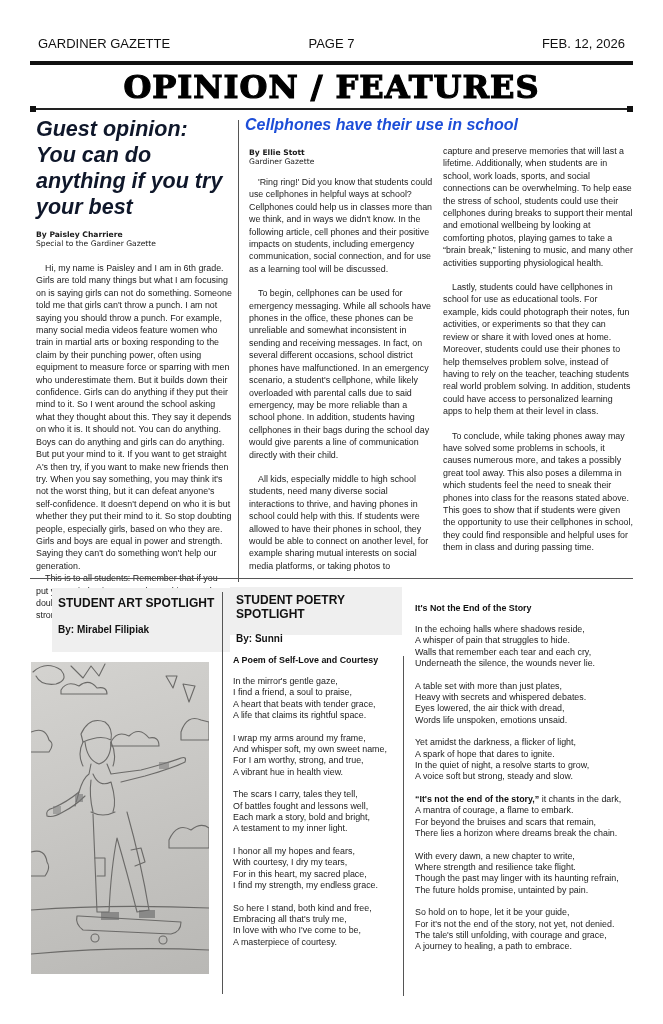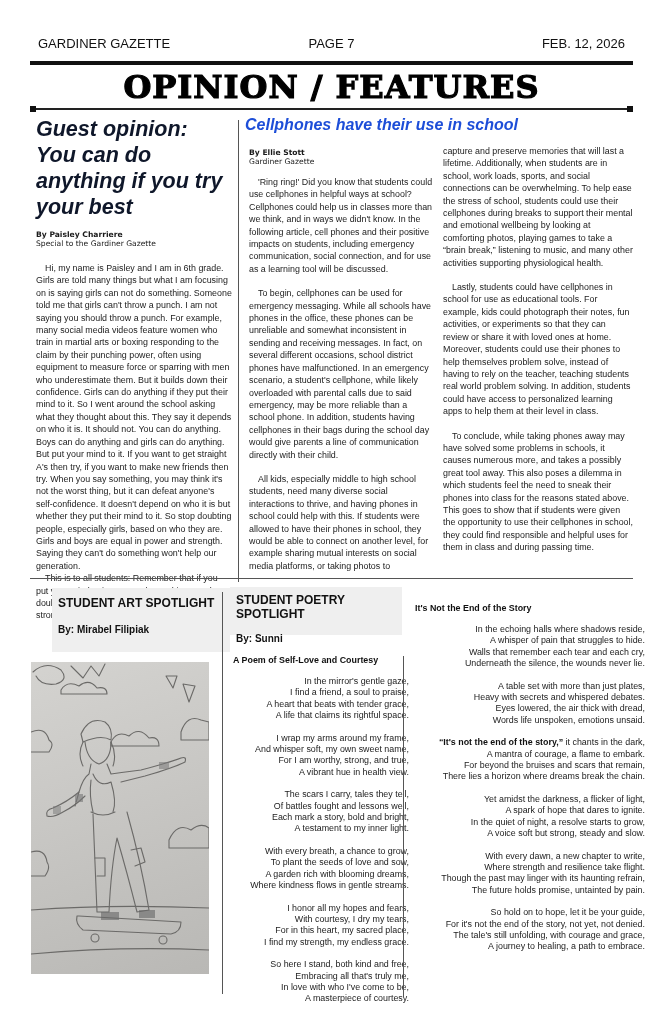--- a/index.html
+++ b/index.html
@@ -47,21 +47,21 @@
   .vsep2 { position: absolute; left: 222px; top: 592px; width: 1px; height: 402px; background: #555; }
 
   
   .poetry-box { position: absolute; left: 230px; top: 587px; width: 172px; height: 48px; background: #efefef; padding: 6px 6px; }
   .poetry-box .box-title { line-height: 14px; }
   .poetry-box .box-by { margin-top: 12px; }
   .poem1 { position: absolute; left: 233px; top: 655px; width: 176px; }
   .poem2 { position: absolute; left: 415px; top: 603px; width: 230px; }
   .poem-title { font-weight: bold; font-size: 8.9px; color: #111; }
   .poem { font-size: 8.9px; line-height: 11.3px; color: #222; }
-  .poem .stanza { margin-top: 11.5px; text-align: right; }
+  .poem .stanza { margin-top: 11.5px; }
   .poem1 .poem .stanza:first-child { margin-top: 11px; }
   .poem2 .poem .stanza:first-child { margin-top: 11px; }
   .poem .small { font-size: 7.8px; }
   .poem b { color: #111; }
   .vsep3 { position: absolute; left: 403px; top: 656px; width: 1px; height: 340px; background: #555; }
 </style>
 </head>
 <body>
 
 <header>
@@ -190,26 +190,20 @@
           <div>For I am worthy, strong, and true,</div>
           <div>A vibrant hue in health view.</div>
         </div>
         <div class="stanza">
           <div>The scars I carry, tales they tell,</div>
           <div>Of battles fought and lessons well,</div>
           <div>Each mark a story, bold and bright,</div>
           <div>A testament to my inner light.</div>
         </div>
         <div class="stanza">
-          <div>With every breath, a chance to grow,</div>
-          <div>To plant the seeds of love and sow,</div>
-          <div>A garden rich with blooming dreams,</div>
-          <div>Where kindness flows in gentle streams.</div>
-        </div>
-        <div class="stanza">
           <div>I honor all my hopes and fears,</div>
           <div>With courtesy, I dry my tears,</div>
           <div>For in this heart, my sacred place,</div>
           <div>I find my strength, my endless grace.</div>
         </div>
         <div class="stanza">
           <div>So here I stand, both kind and free,</div>
           <div>Embracing all that's truly me,</div>
           <div>In love with who I've come to be,</div>
           <div>A masterpiece of courtesy.</div>
@@ -228,32 +222,32 @@
           <div>Walls that remember each tear and each cry,</div>
           <div>Underneath the silence, the wounds never lie.</div>
         </div>
         <div class="stanza">
           <div>A table set with more than just plates,</div>
           <div>Heavy with secrets and whispered debates.</div>
           <div>Eyes lowered, the air thick with dread,</div>
           <div>Words life unspoken, emotions unsaid.</div>
         </div>
         <div class="stanza">
+          <div>Yet amidst the darkness, a flicker of light,</div>
+          <div>A spark of hope that dares to ignite.</div>
+          <div>In the quiet of night, a resolve starts to grow,</div>
+          <div>A voice soft but strong, steady and slow.</div>
+        </div>
+        <div class="stanza">
           <div><b>“It's not the end of the story,”</b> it chants in the dark,</div>
           <div>A mantra of courage, a flame to embark.</div>
           <div>For beyond the bruises and scars that remain,</div>
           <div>There lies a horizon where dreams break the chain.</div>
         </div>
         <div class="stanza">
-          <div>Yet amidst the darkness, a flicker of light,</div>
-          <div>A spark of hope that dares to ignite.</div>
-          <div>In the quiet of night, a resolve starts to grow,</div>
-          <div>A voice soft but strong, steady and slow.</div>
-        </div>
-        <div class="stanza">
           <div>With every dawn, a new chapter to write,</div>
           <div>Where strength and resilience take flight.</div>
           <div>Though the past may linger with its haunting refrain,</div>
           <div>The future holds promise, untainted by pain.</div>
         </div>
         <div class="stanza">
           <div>So hold on to hope, let it be your guide,</div>
           <div>For it's not the end of the story, not yet, not denied.</div>
           <div>The tale's still unfolding, with courage and grace,</div>
           <div>A journey to healing, a path to embrace.</div>

